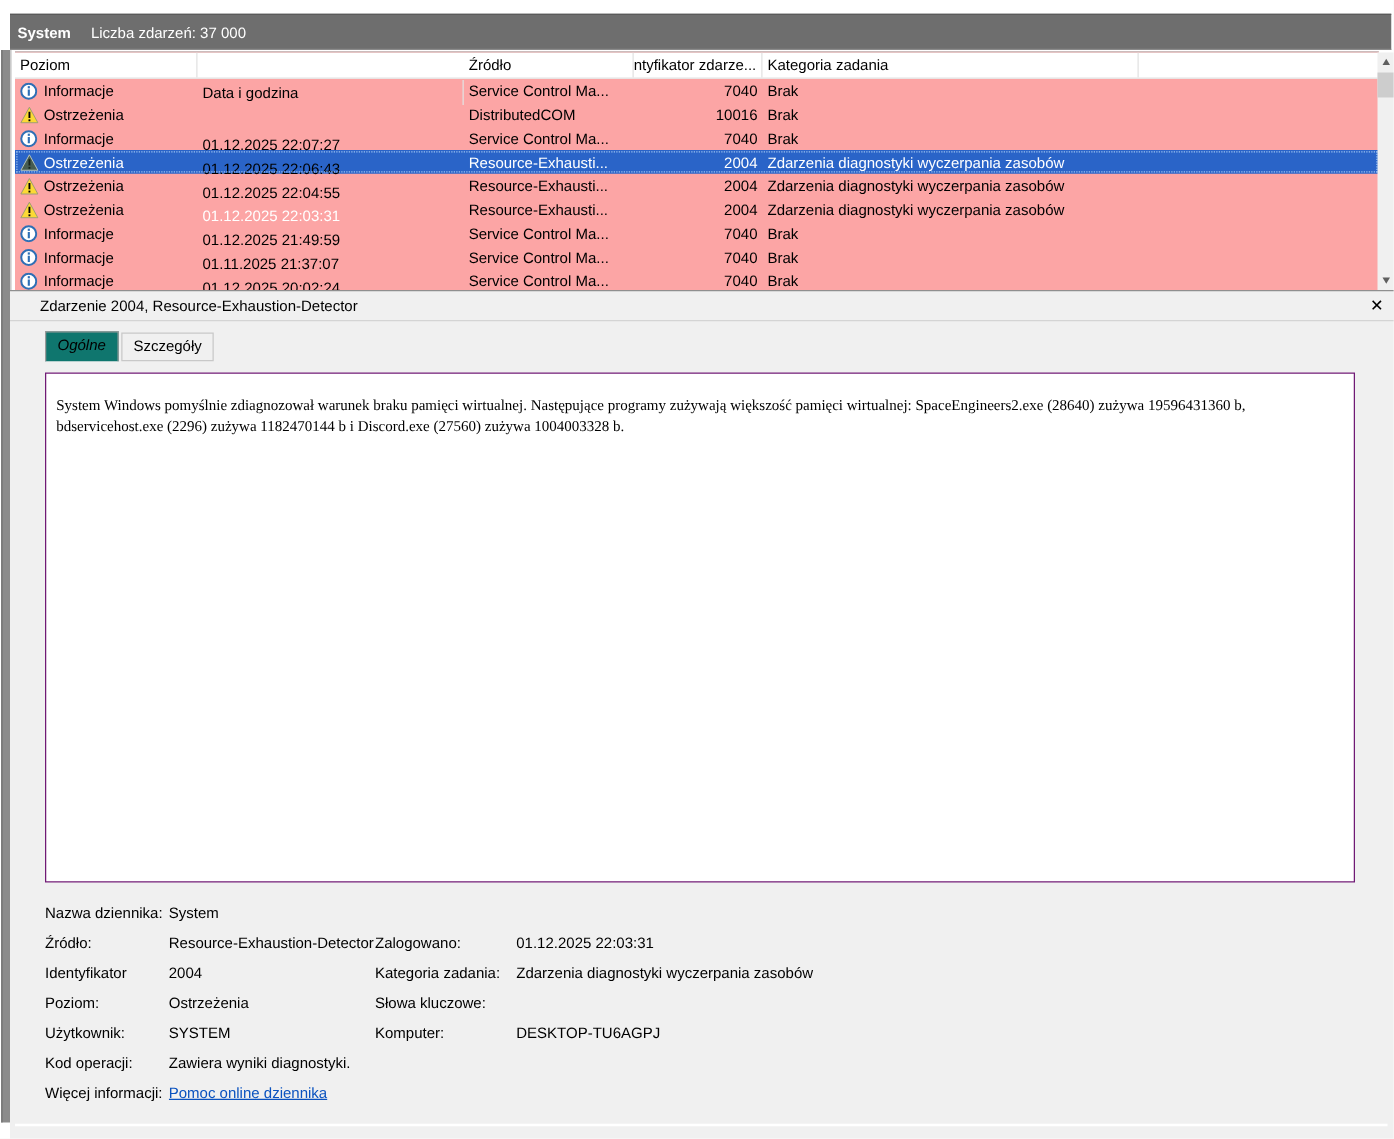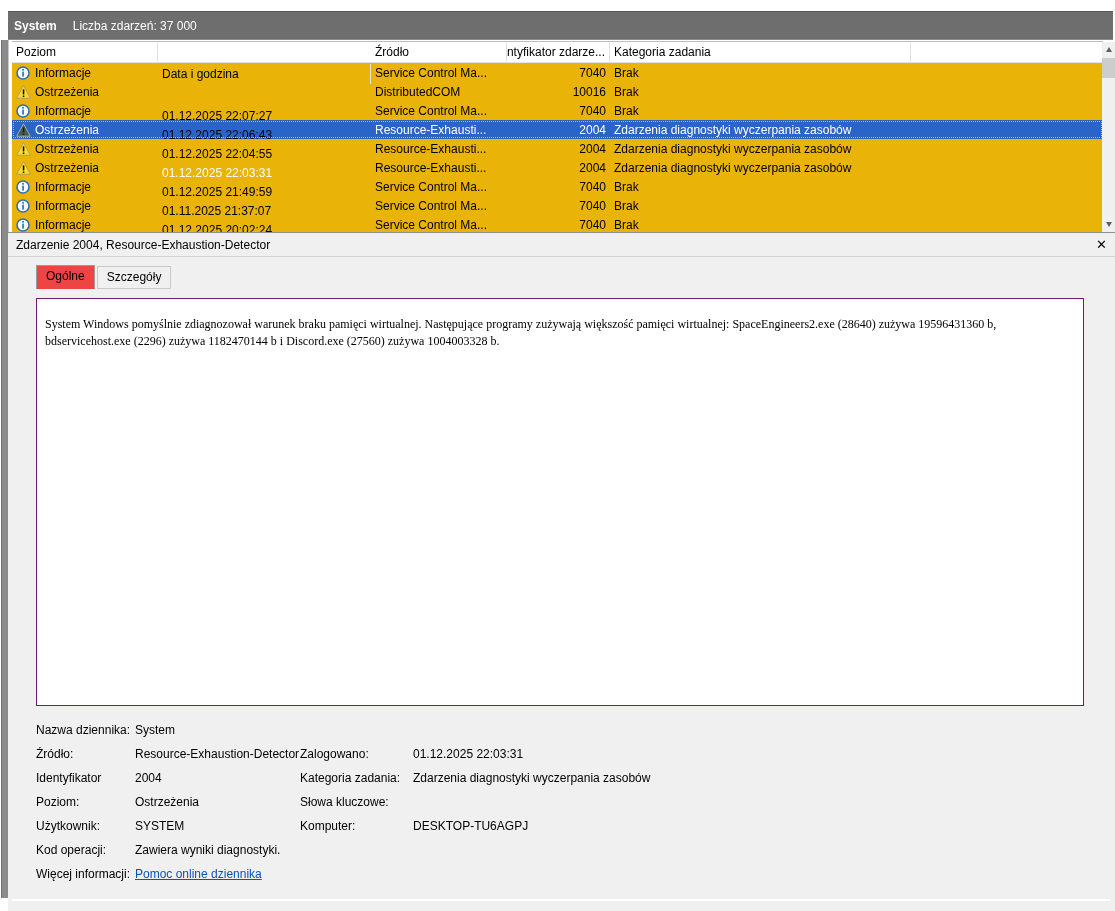--- a/index.html
+++ b/index.html
@@ -15,21 +15,21 @@
 
   
   .topbar{position:absolute;left:8px;top:11px;width:1105px;height:27px;
     background:#6e6e6e;border-top:1px solid #5a5a5a;border-bottom:1px solid #8a8a8a;
     color:#fff;display:flex;align-items:center;}
   .topbar .log-name{font-weight:bold;margin-left:6px;}
   .topbar .count{margin-left:16px;}
 
   
   .list{position:absolute;left:12px;top:41px;width:1091px;height:191px;
-    background:#eab308;border-top:1px solid #bdbdbd;overflow:hidden;}
+    background:#fca5a5;border-top:1px solid #bdbdbd;overflow:hidden;}
   .hdr{display:flex;height:20px;border-bottom:1px solid #e2e2e2;align-items:center;background:#fff;}
   .hdr .hcell{height:100%;display:flex;align-items:center;padding:0 4px;box-sizing:border-box;
     border-right:1px solid #e2e2e2;white-space:nowrap;overflow:hidden;}
   .rows{position:relative;height:171px;overflow:hidden;}
   .row{display:flex;height:19px;align-items:flex-start;white-space:nowrap;}
   .cell{padding:0 4px;box-sizing:border-box;overflow:hidden;display:flex;align-items:center;height:100%;}
   .c-level{width:146px;}
   .c-date{width:213px;margin-top:43px;}
   .c-src{width:136px;}
   .c-id{width:103px;justify-content:flex-end;}
@@ -45,26 +45,26 @@
   .vs-down{bottom:0;}
   .tri-up{width:0;height:0;border-left:3.5px solid transparent;border-right:3.5px solid transparent;border-bottom:5px solid #5f5f5f;}
   .tri-down{width:0;height:0;border-left:3.5px solid transparent;border-right:3.5px solid transparent;border-top:5px solid #5f5f5f;}
   .vs-thumb{position:absolute;left:0;top:16px;width:13px;height:20px;background:#cdcdcd;}
 
   
   .pane{position:absolute;left:8px;top:232px;width:1107px;height:679px;background:#f0f0f0;}
   .pane-hdr{position:absolute;left:0;top:0;width:100%;height:25px;box-sizing:border-box;
     background:#f0f0f0;border-top:1px solid #8f8f8f;border-bottom:1px solid #d4d4d4;
     display:flex;align-items:center;}
-  .pane-hdr .ptitle{margin-left:8px;}
+  .pane-hdr .ptitle{margin-left:24px;}
   .pane-close{margin-left:auto;margin-right:8px;font-weight:bold;font-size:13px;cursor:default;line-height:1;}
 
   .tabs{position:absolute;left:28px;top:32px;display:flex;align-items:flex-end;height:25px;}
   .tab{padding:3px 9px 4px 9px;margin-right:2px;}
-  .tab.active{background:#ef4444;border:1px solid #9a9a9a;border-bottom:none;position:relative;z-index:2;padding-bottom:6px;}
+  .tab.active{background:#0f766e;border:1px solid #9a9a9a;border-bottom:none;position:relative;z-index:2;padding-bottom:6px;font-style:italic;}
   .tab.inactive{background:#f0f0f0;border:1px solid #c8c8c8;border-bottom:1px solid #c8c8c8;}
 
   .desc-box{position:absolute;left:28px;top:66px;width:1048px;height:408px;box-sizing:border-box;
     background:#fff;border:1px solid #701a75;padding:17px 8px;line-height:1.4;overflow:hidden;font-family:Liberation Serif, serif;}
 
   .fields{position:absolute;left:28px;top:486px;width:1060px;}
   .frow{display:flex;height:24px;align-items:center;white-space:nowrap;}
   .fl{width:99px;flex:0 0 auto;overflow:hidden;}
   .fv{width:165px;flex:0 0 auto;overflow:hidden;}
   .frl{width:113px;flex:0 0 auto;overflow:hidden;}

